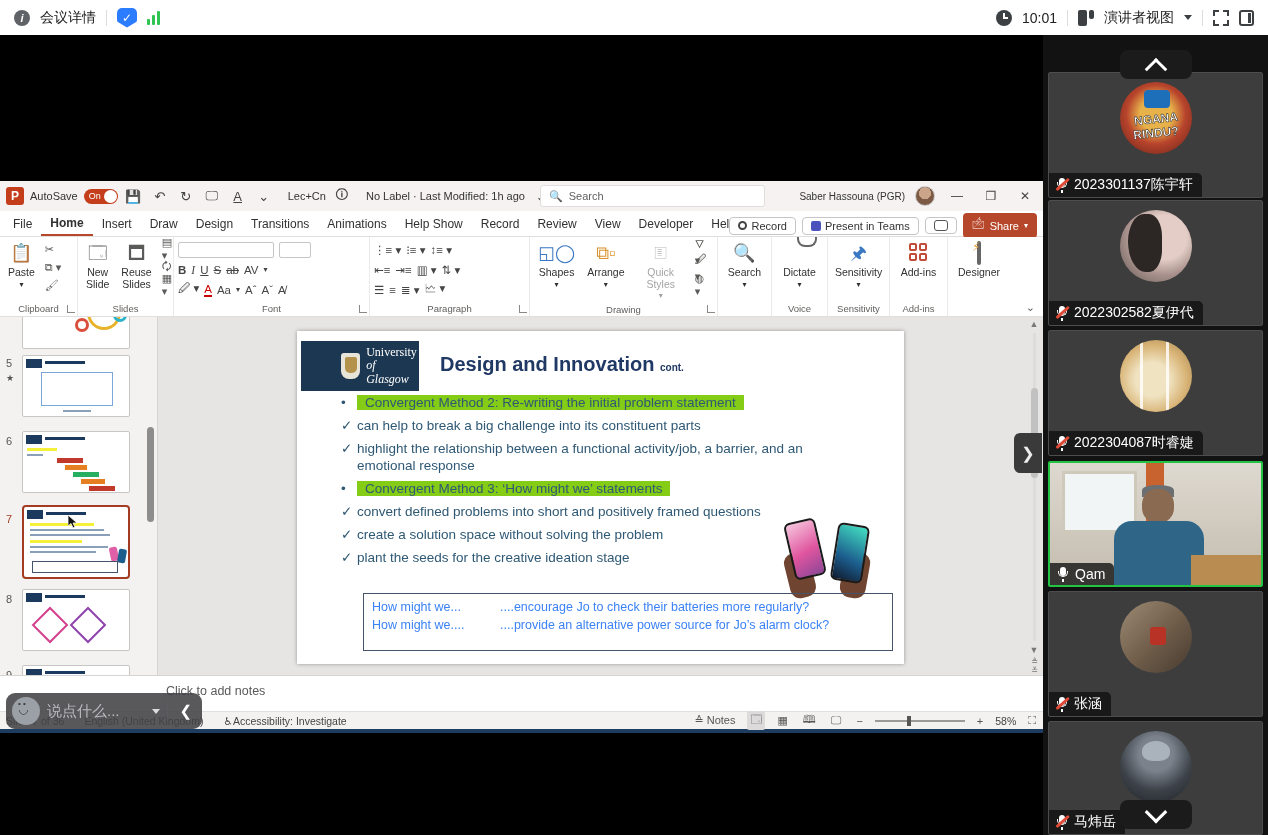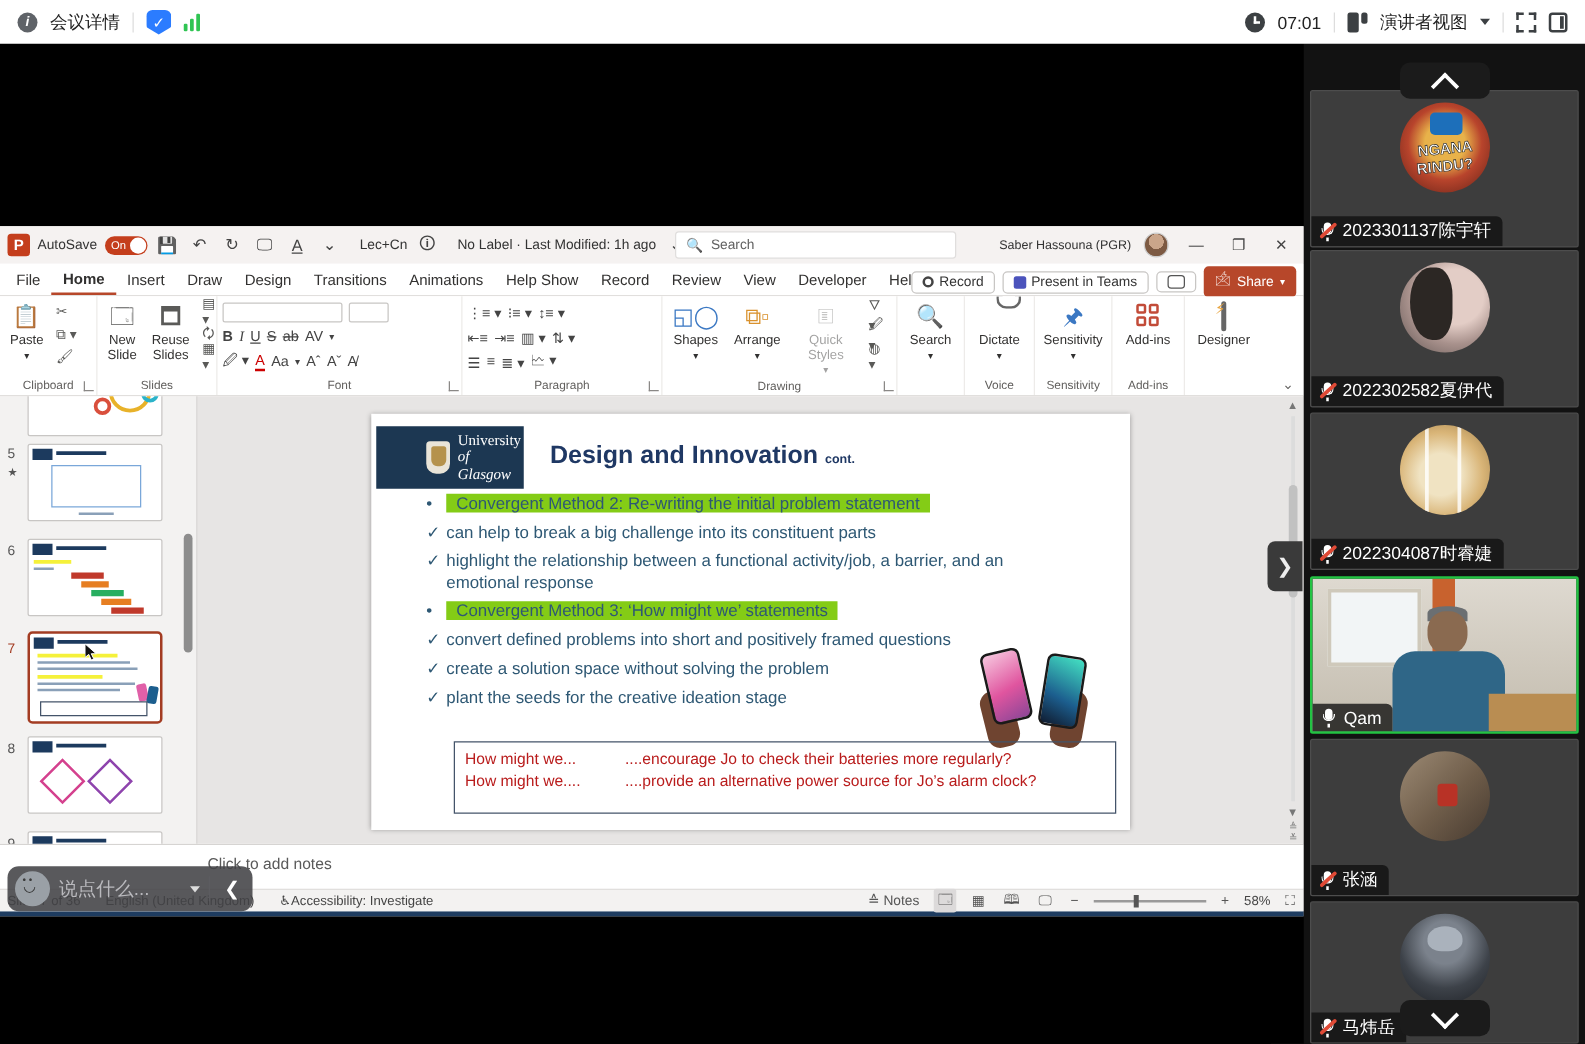--- a/index.html
+++ b/index.html
@@ -116,21 +116,21 @@
   .b-row { margin-bottom:7px; padding-left:16px; text-indent:-16px; }
   .b-row .mark { display:inline-block; width:16px; text-indent:0; }
   .b-row .hl { background:#84cc16; padding:0 8px; }
   .phones { position:absolute; right:28px; top:185px; width:95px; height:82px; }
   .hand { position:absolute; width:26px; height:46px; background:#6f4430; border-radius:10px; bottom:0; }
   .hand.h1 { left:6px; transform:rotate(-14deg); } .hand.h2 { right:8px; transform:rotate(10deg); }
   .phone { position:absolute; width:32px; height:58px; border:2px solid #1a1a1a; border-radius:6px; }
   .phone.p1 { left:8px; top:4px; transform:rotate(-13deg); background:linear-gradient(160deg,#f6c6de 0%,#e0559f 55%,#8c4697 100%); }
   .phone.p2 { right:10px; top:8px; transform:rotate(9deg); background:linear-gradient(200deg,#43e0c2 0%,#1c5e8e 60%,#101c30 100%); }
   .hmw-table { position:absolute; left:66px; top:262px; width:530px; height:58px; border:1.6px solid #44546a;
-    font-size:12.5px; color:#b91c1c; padding:5px 8px; line-height:1.4; }
+    font-size:12.5px; color:#3b82f6; padding:5px 8px; line-height:1.4; }
   .hmw-row span.l { display:inline-block; width:128px; }
   
   .vscroll { position:absolute; right:2px; top:0; bottom:0; width:14px; display:flex; flex-direction:column; align-items:center; color:#777; }
   .vscroll .arr { font-size:9px; line-height:14px; }
   .vscroll .track { flex:1; width:3px; background:#dcdcdc; margin:2px 0; position:relative; }
   .vscroll .vthumb { position:absolute; top:18%; left:-2px; width:7px; height:90px; background:#c1c1c1; border-radius:4px; }
   .vscroll .dbl { font-size:8px; line-height:9px; letter-spacing:-1px; }
   .thumb-scroll { position:absolute; right:3px; top:110px; width:7px; height:95px; background:#8d8d8d; border-radius:4px; }
 
   .ppt-notes { height:36px; background:#fff; border-top:1px solid #d6d4d2; display:flex; align-items:flex-start; padding:8px 0 0 166px;
@@ -215,21 +215,21 @@
       <span class="tb-div"></span>
       <span class="shield-ic">✓</span>
       <span class="signal-ic">
           <i></i>
           <i></i>
           <i></i>
         </span>
     </div>
     <div class="tb-group">
       <span class="clock-ic"></span>
-      <span class="tb-text">07:01</span>
+      <span class="tb-text">10:01</span>
       <span class="tb-div"></span>
       <div class="tb-group">
         <span class="layout-ic"></span>
         <span class="tb-text">演讲者视图</span>
         <span class="caret-down"></span>
       </div>
       <span class="tb-div"></span>
       <span class="fs-ic">
           <span class="c1"></span>
           <span class="c2"></span>

